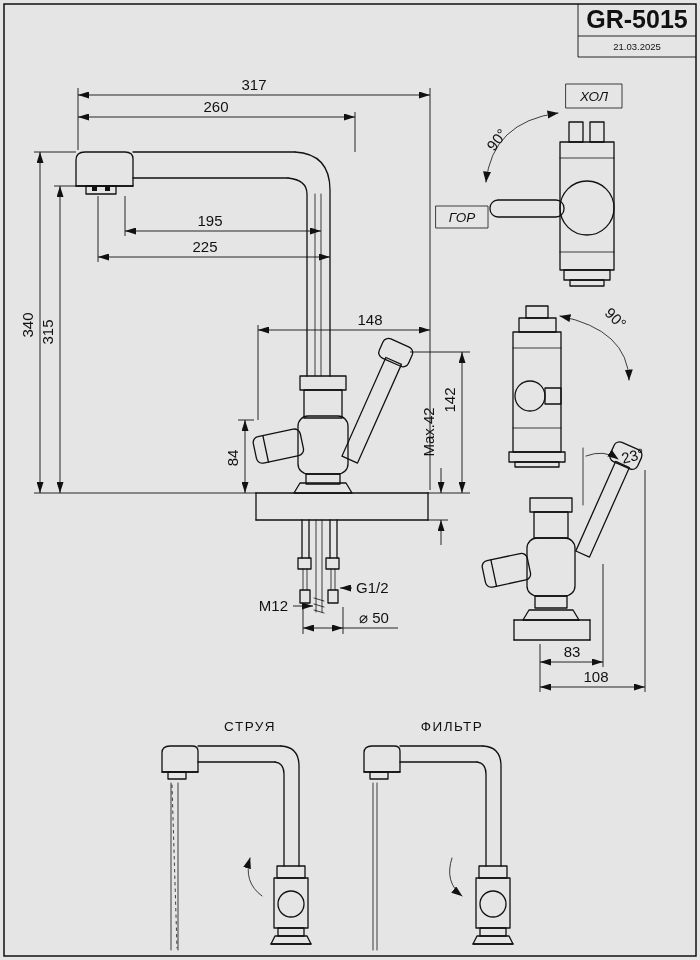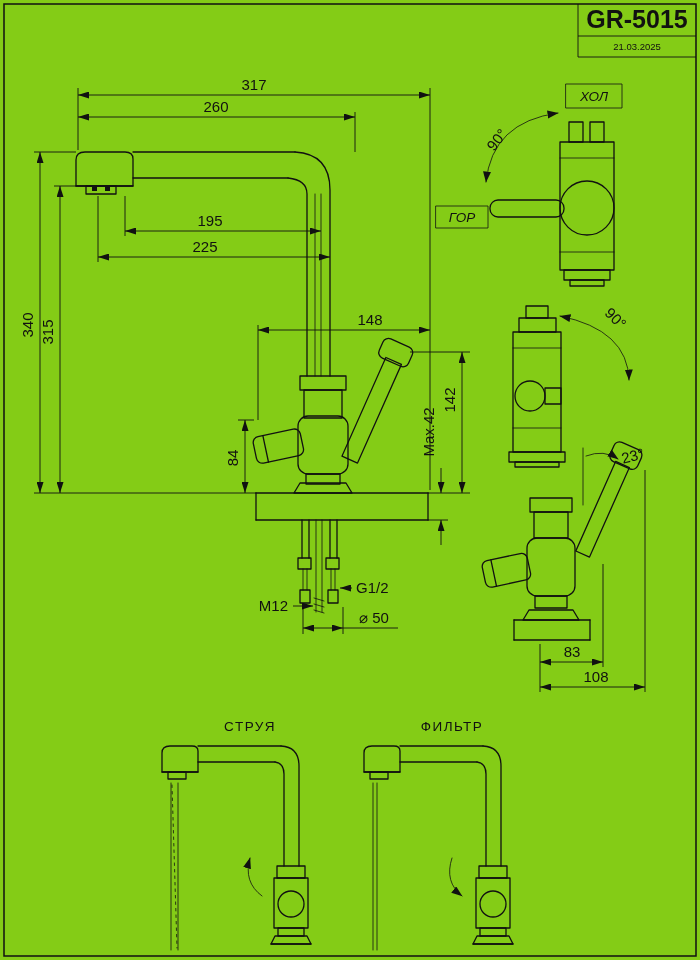--- a/index.html
+++ b/index.html
@@ -1,16 +1,16 @@
 <!DOCTYPE html>
 <html><head>
 <meta charset="utf-8">
 <style>
   html,body{margin:0;padding:0;background:#ffffff;}
-  .sheet{width:700px;height:960px;background:#84cc16;position:relative;font-family:"Liberation Sans",sans-serif;}
+  .sheet{width:700px;height:960px;background:#e5e5e5;position:relative;font-family:"Liberation Sans",sans-serif;}
   svg{display:block;}
   text{fill:#111;stroke:none;font-family:"Liberation Sans",sans-serif;}
   .dim-t{font-size:15px;text-anchor:middle;}
   .model-t{font-size:25px;font-weight:bold;text-anchor:middle;}
   .date-t{font-size:9.5px;text-anchor:middle;}
   .box-t{font-size:13.5px;font-style:italic;text-anchor:middle;}
   .mode-t{font-size:13.5px;letter-spacing:1.5px;text-anchor:middle;}
   .g-draw{stroke:#111;stroke-width:1.3;fill:none;stroke-linejoin:round;stroke-linecap:round;}
   .g-dim{stroke:#111;stroke-width:0.9;fill:none;}
   .thin{stroke-width:0.8;}

